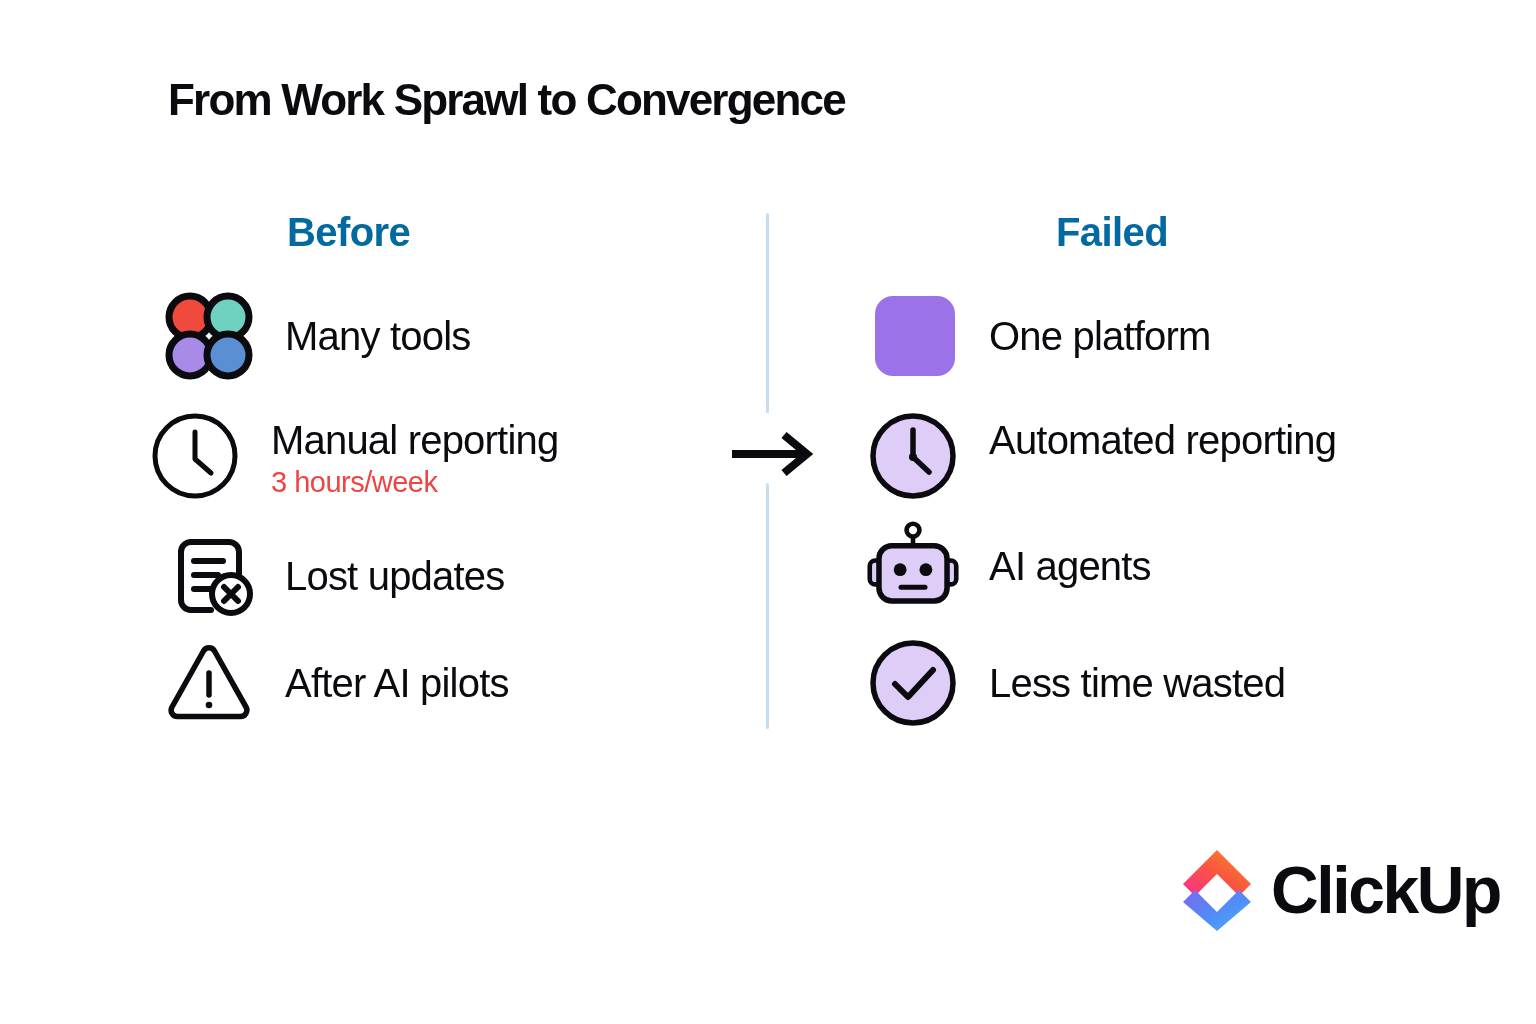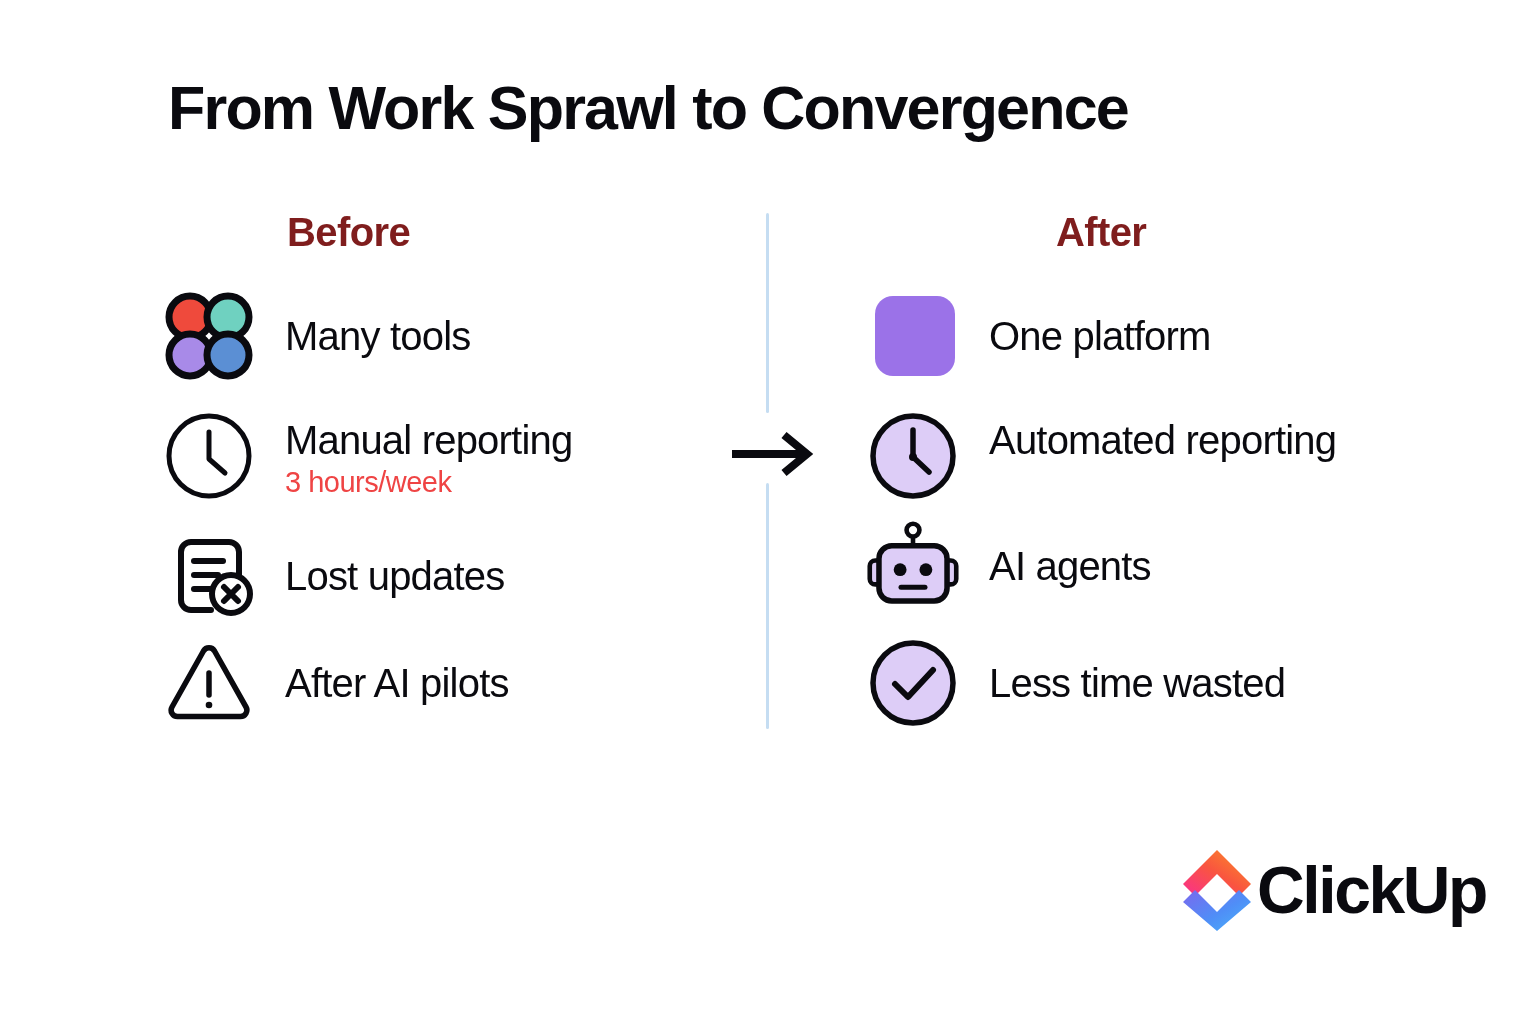--- a/index.html
+++ b/index.html
@@ -15,35 +15,35 @@
     font-family: "Liberation Sans", sans-serif;
     color: #0d0d12;
     -webkit-font-smoothing: antialiased;
   }
 
   
   .title {
     position: absolute;
     left: 168px;
     top: 78px;
-    font-size: 61px;
+    font-size: 44px;
     font-weight: bold;
     letter-spacing: -1.8px;
     line-height: 1.0;
     color: #0a0a0f;
     white-space: nowrap;
   }
 
   
   .col-header {
     position: absolute;
     font-size: 40px;
     font-weight: bold;
     letter-spacing: -0.6px;
-    color: #7f1d1d;
+    color: #0369a1;
     line-height: 1;
   }
   .col-header.before { left: 287px; top: 212px; }
   .col-header.after  { left: 1056px; top: 212px; }
 
   
   .divider-top, .divider-bottom {
     position: absolute;
     left: 766px;
     width: 3px;
@@ -95,21 +95,21 @@
     letter-spacing: -0.5px;
     line-height: 1.18;
     color: #ef4444;
     white-space: nowrap;
     margin-top: 2px;
   }
 
   
   .row.l1 { left: 163px; top: 290px; }
   .row.l1 .text-slot { height: 92px; }
-  .row.l2 { left: 163px; top: 410px; }
+  .row.l2 { left: 149px; top: 410px; }
   .row.l3 { left: 163px; top: 530px; }
   .row.l3 .text-slot { height: 92px; }
   .row.l4 { left: 163px; top: 637px; }
   .row.l4 .text-slot { height: 92px; }
 
   
   .row.r1 { left: 867px; top: 290px; }
   .row.r1 .text-slot { height: 92px; }
   .row.r2 { left: 867px; top: 410px; }
   .row.r3 { left: 867px; top: 520px; align-items: center; }
@@ -122,35 +122,35 @@
   
   .logo {
     position: absolute;
     left: 1181px;
     top: 847px;
     display: flex;
     align-items: center;
   }
   .logo-mark { width: 72px; height: 86px; }
   .logo-word {
-    margin-left: 4px;
+    margin-left: 18px;
     font-size: 66px;
     font-weight: bold;
     letter-spacing: -2.4px;
     color: #0a0a0f;
     line-height: 1;
   }
 </style>
 </head>
 <body>
 
 <div class="title">From Work Sprawl to Convergence</div>
 
 <div class="col-header before">Before</div>
-<div class="col-header after">After</div>
+<div class="col-header after">Failed</div>
 
 <div class="divider-top"></div>
 <div class="divider-bottom"></div>
 <svg class="center-arrow" viewBox="0 0 86 48">
   <line x1="4" y1="24" x2="74" y2="24" stroke="#0a0a0f" stroke-width="8" stroke-linecap="butt"></line>
   <polyline points="56,5 79,24 56,43" fill="none" stroke="#0a0a0f" stroke-width="8" stroke-linecap="butt" stroke-linejoin="miter"></polyline>
 </svg>
 
 <div class="row l1">
   <div class="icon-slot">

